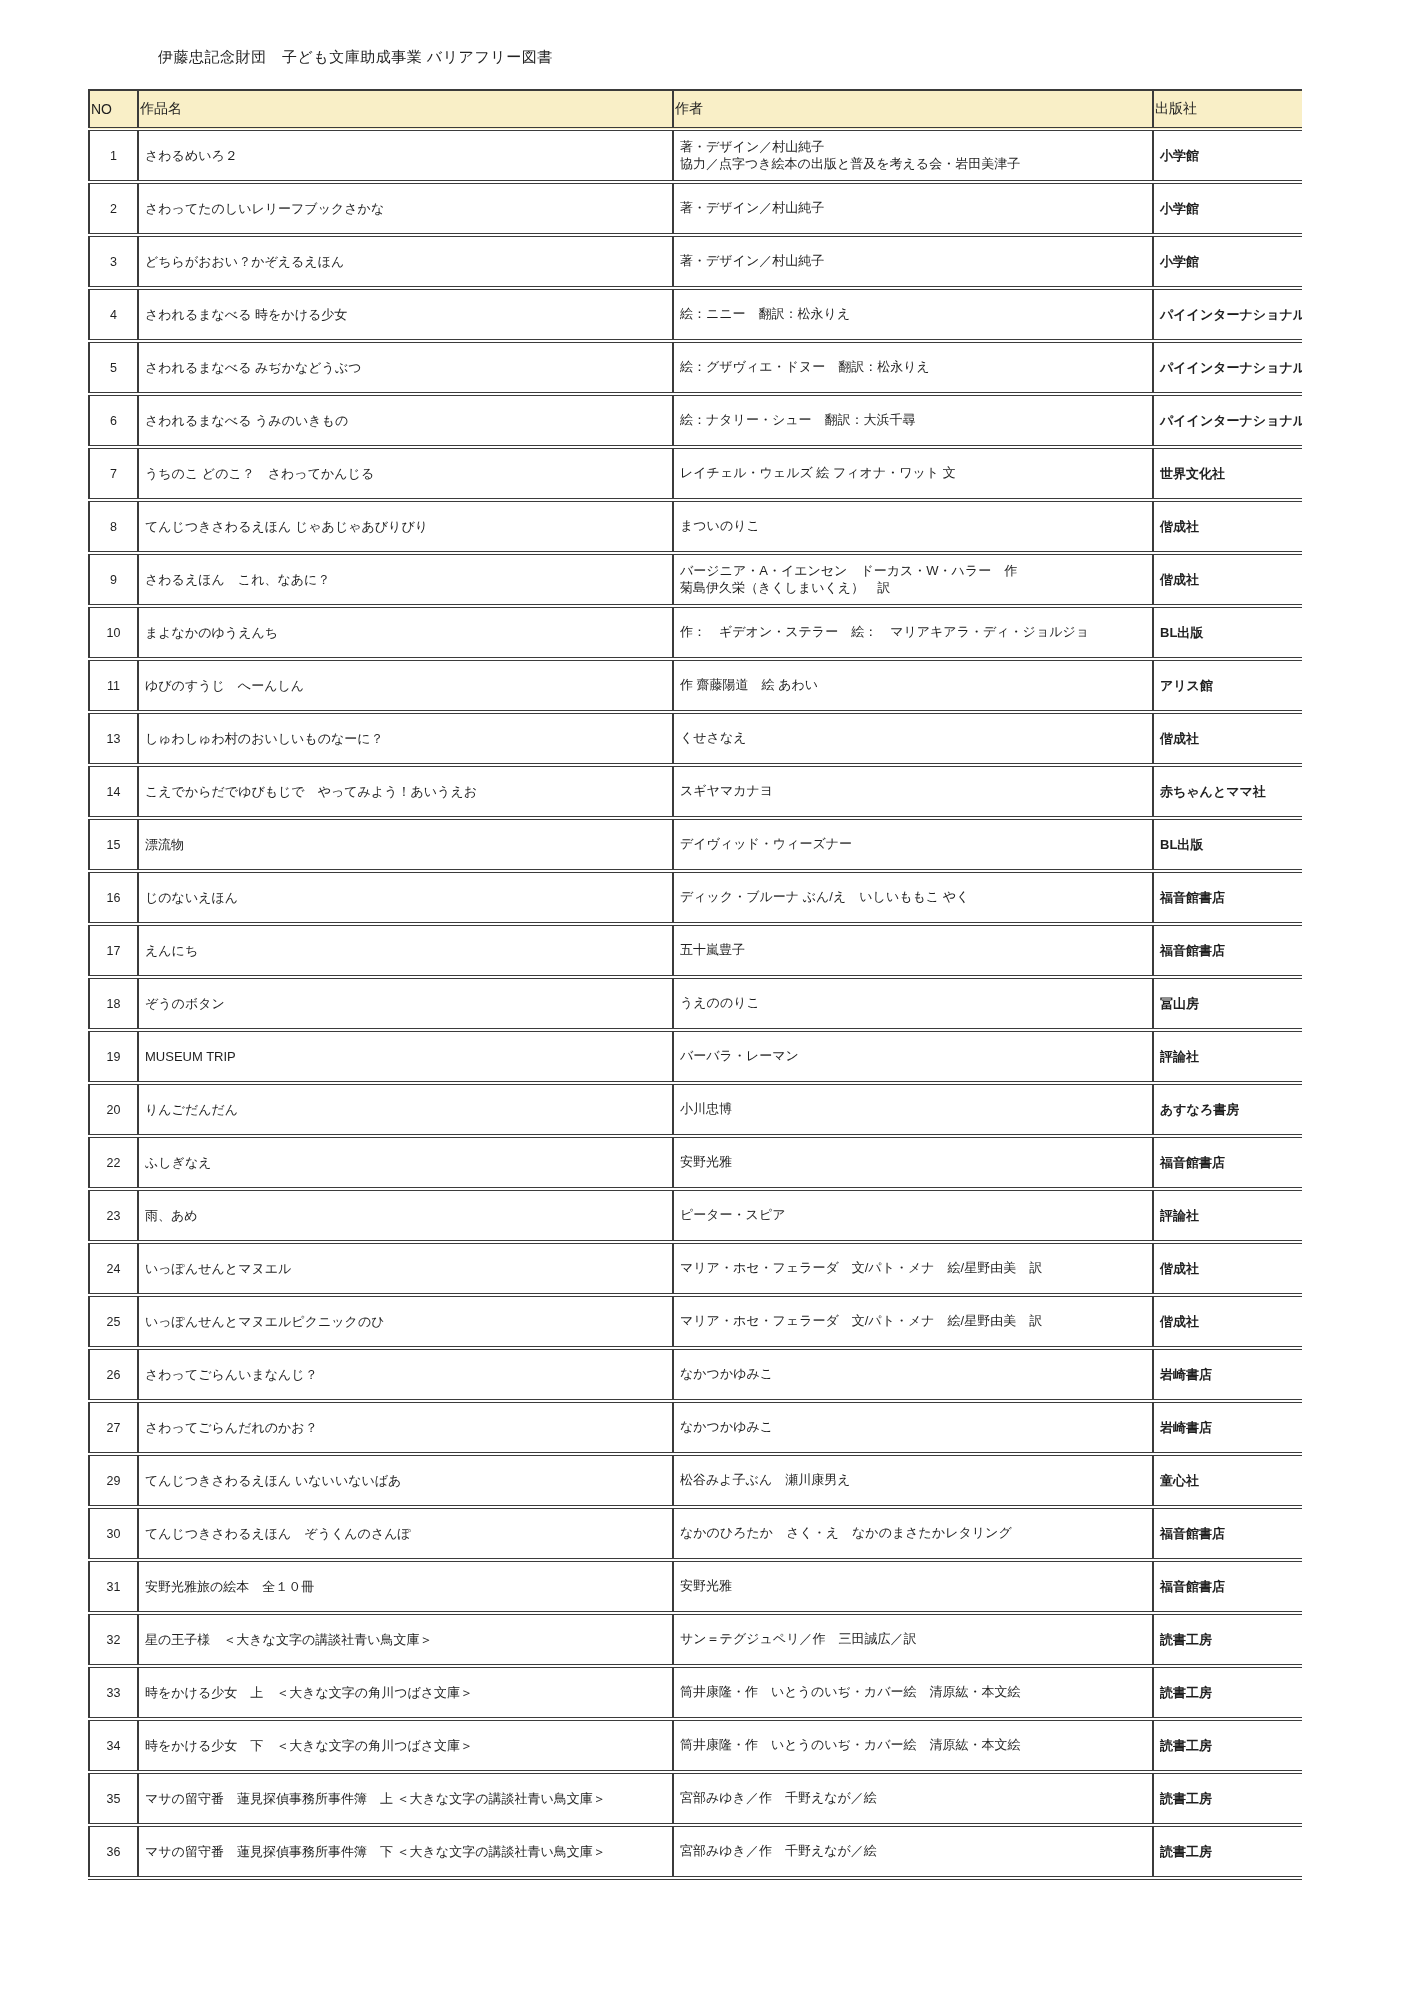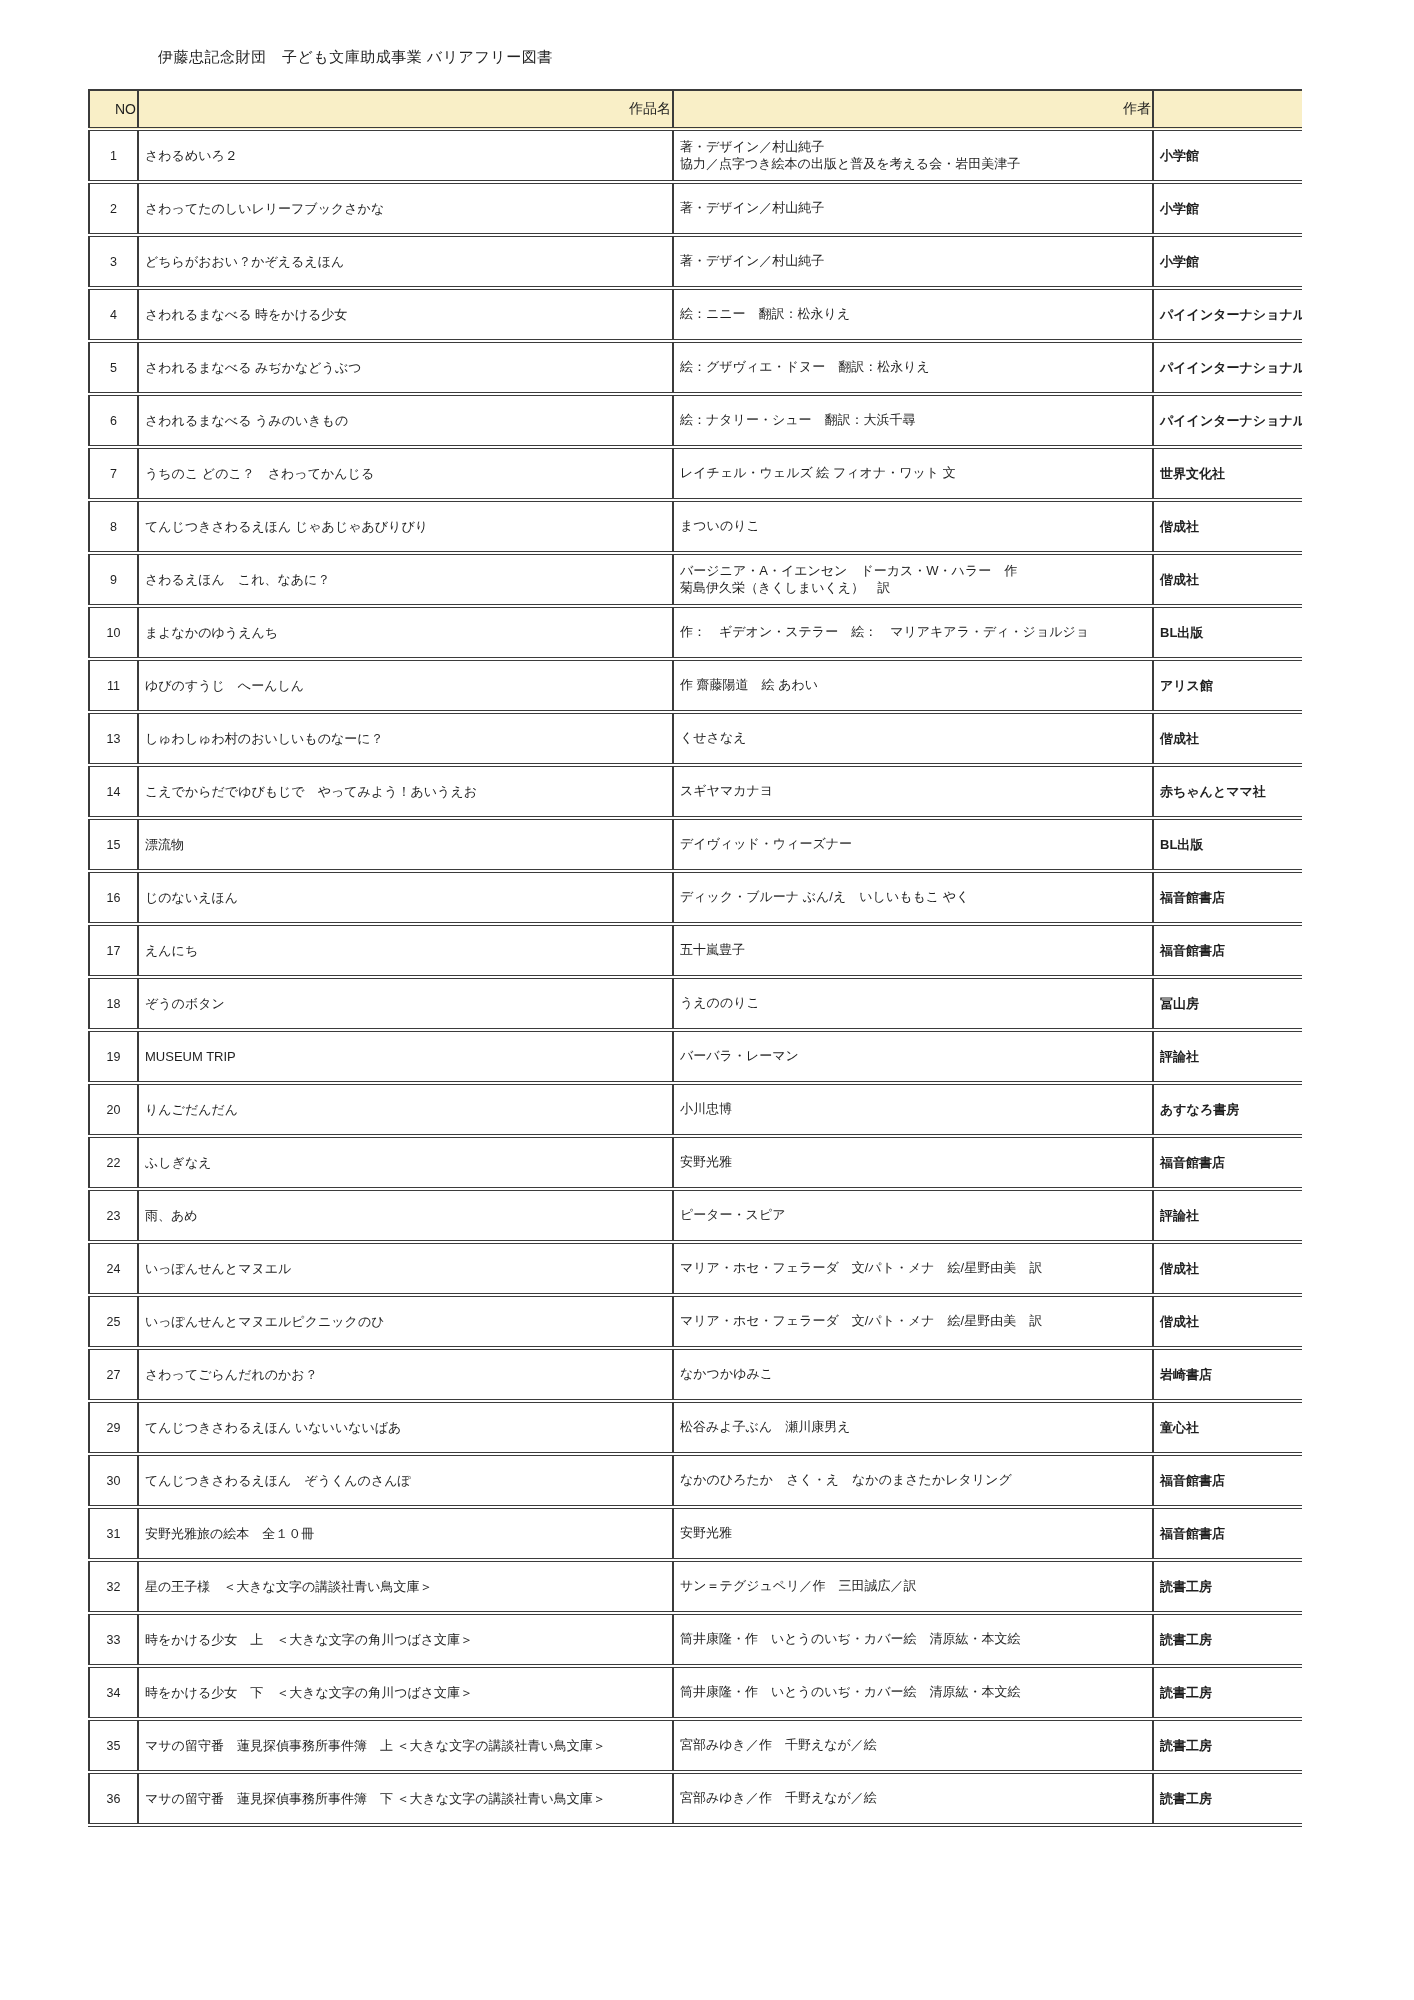--- a/index.html
+++ b/index.html
@@ -38,21 +38,21 @@
   table.book-table col.c0 { width: 49px; }
   table.book-table col.c1 { width: 535px; }
   table.book-table col.c2 { width: 480px; }
   table.book-table col.c3 { width: 204px; }
 
   table.book-table th {
     background: #f9efc7;
     height: 34px;
     font-weight: normal;
     font-size: 14px;
-    text-align: right;
+    text-align: left;
     vertical-align: middle;
     border: 2px solid #3b3b3b;
   }
   table.book-table td {
     height: 45px;
     vertical-align: middle;
     border-left: 2px solid #3b3b3b;
     border-right: 2px solid #3b3b3b;
     border-top: 4px double #3b3b3b;
     border-bottom: 4px double #3b3b3b;
@@ -229,20 +229,26 @@
           <td class="c-author">マリア・ホセ・フェラーダ　文/パト・メナ　絵/星野由美　訳</td>
           <td class="c-pub">偕成社</td>
         </tr>
         <tr>
           <td class="c-no">25</td>
           <td class="c-title">いっぽんせんとマヌエルピクニックのひ</td>
           <td class="c-author">マリア・ホセ・フェラーダ　文/パト・メナ　絵/星野由美　訳</td>
           <td class="c-pub">偕成社</td>
         </tr>
         <tr>
+          <td class="c-no">26</td>
+          <td class="c-title">さわってごらんいまなんじ？</td>
+          <td class="c-author">なかつかゆみこ</td>
+          <td class="c-pub">岩崎書店</td>
+        </tr>
+        <tr>
           <td class="c-no">27</td>
           <td class="c-title">さわってごらんだれのかお？</td>
           <td class="c-author">なかつかゆみこ</td>
           <td class="c-pub">岩崎書店</td>
         </tr>
         <tr>
           <td class="c-no">29</td>
           <td class="c-title">てんじつきさわるえほん いないいないばあ</td>
           <td class="c-author">松谷みよ子ぶん　瀬川康男え</td>
           <td class="c-pub">童心社</td>

